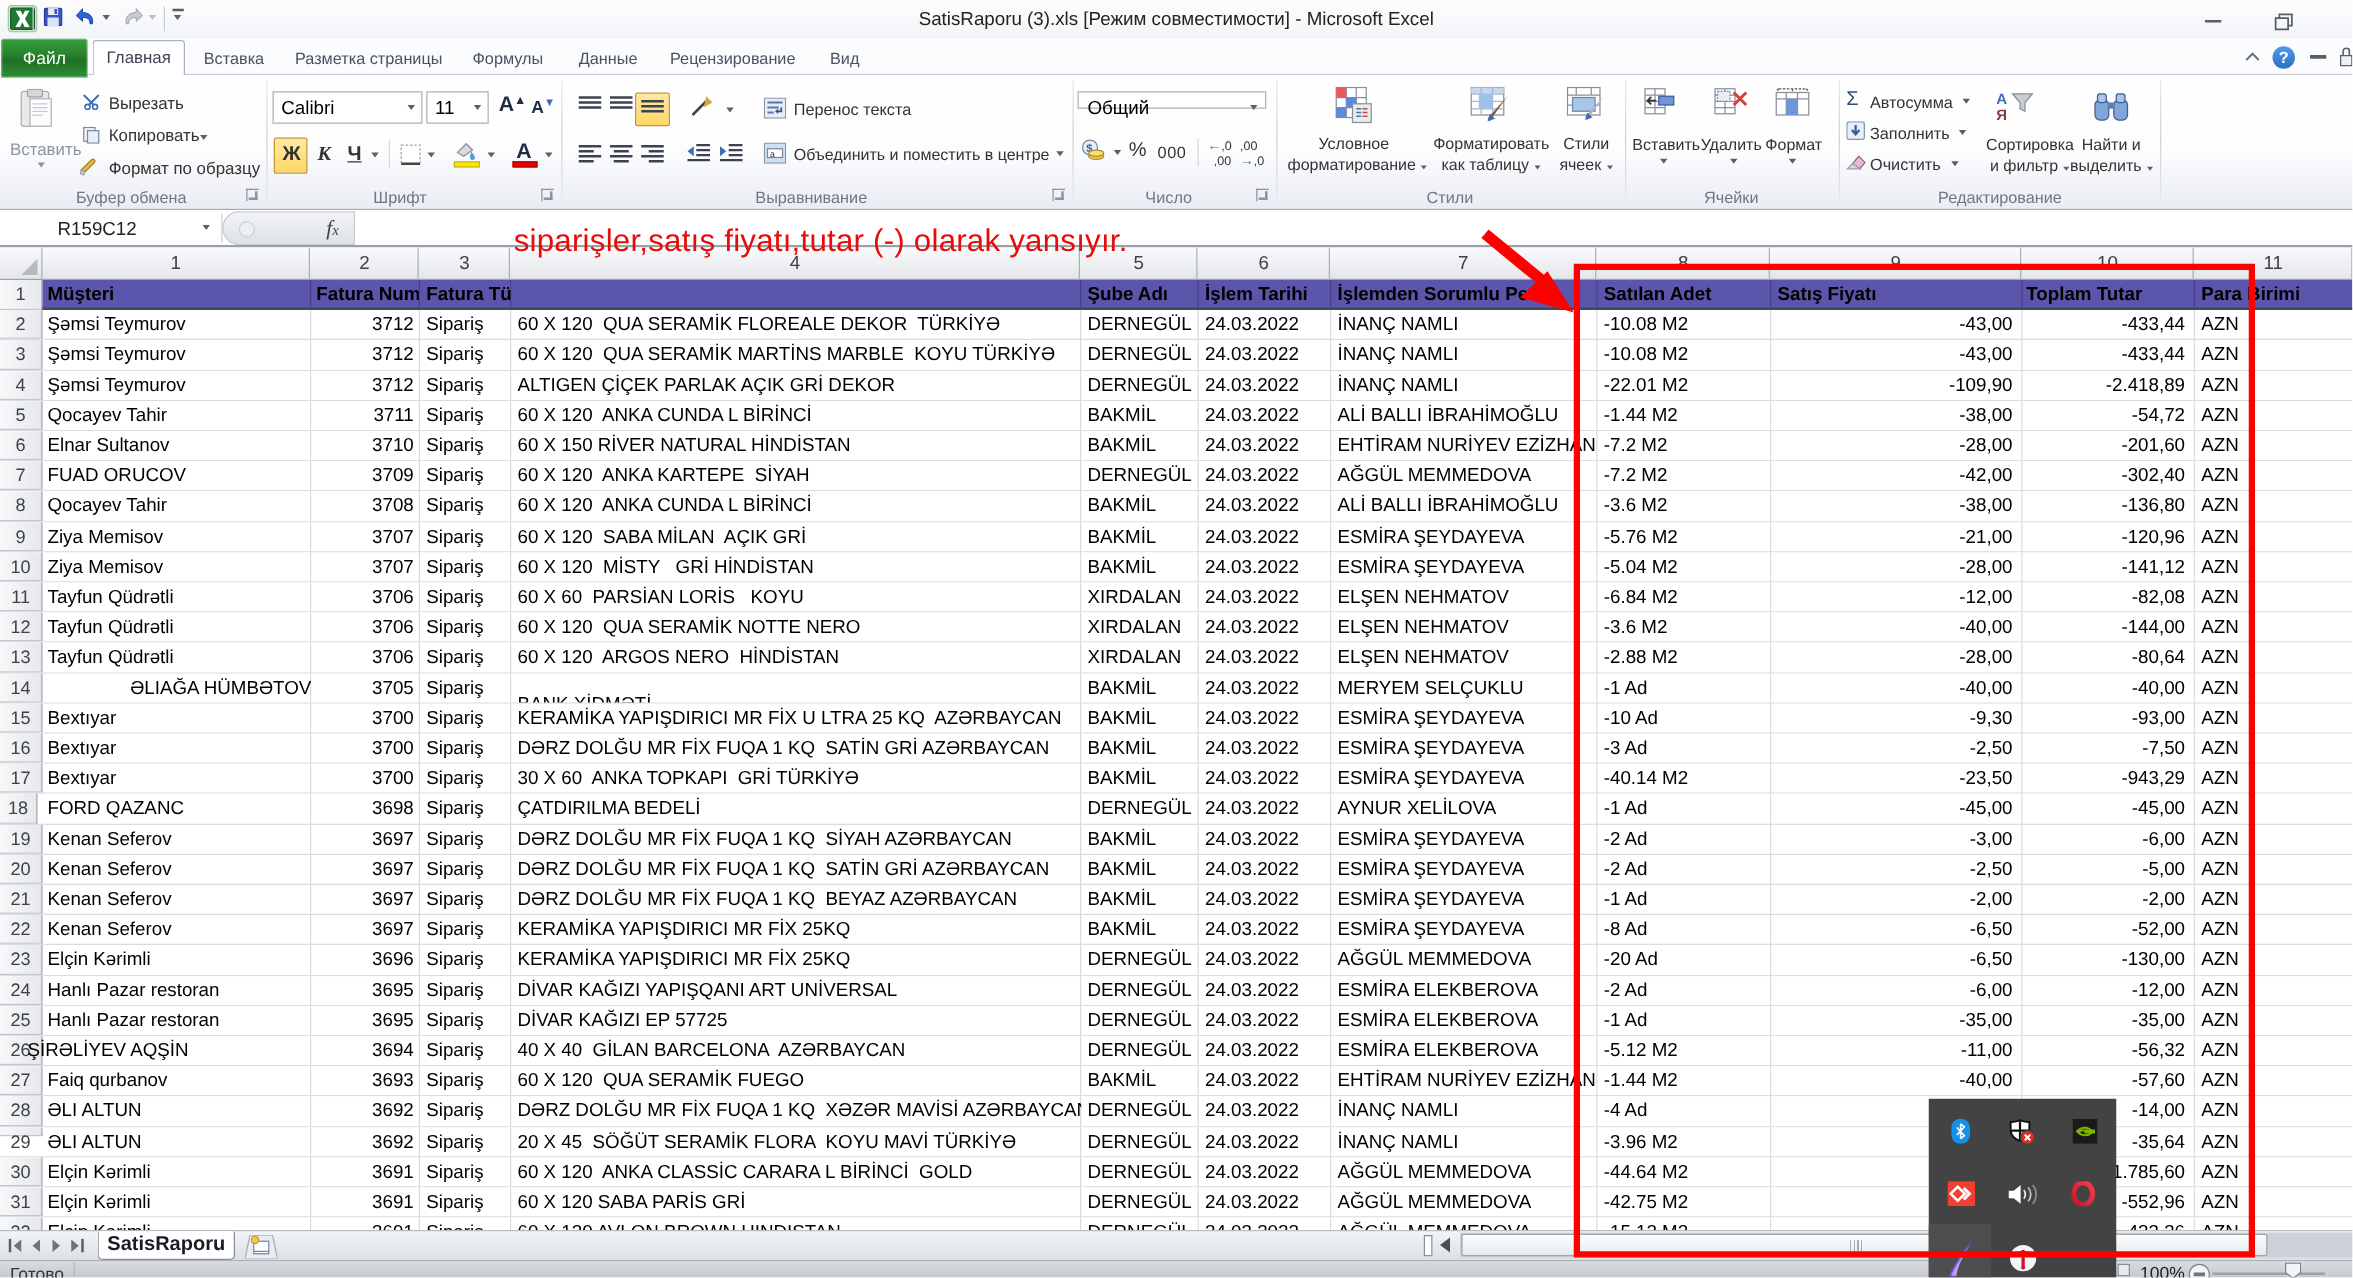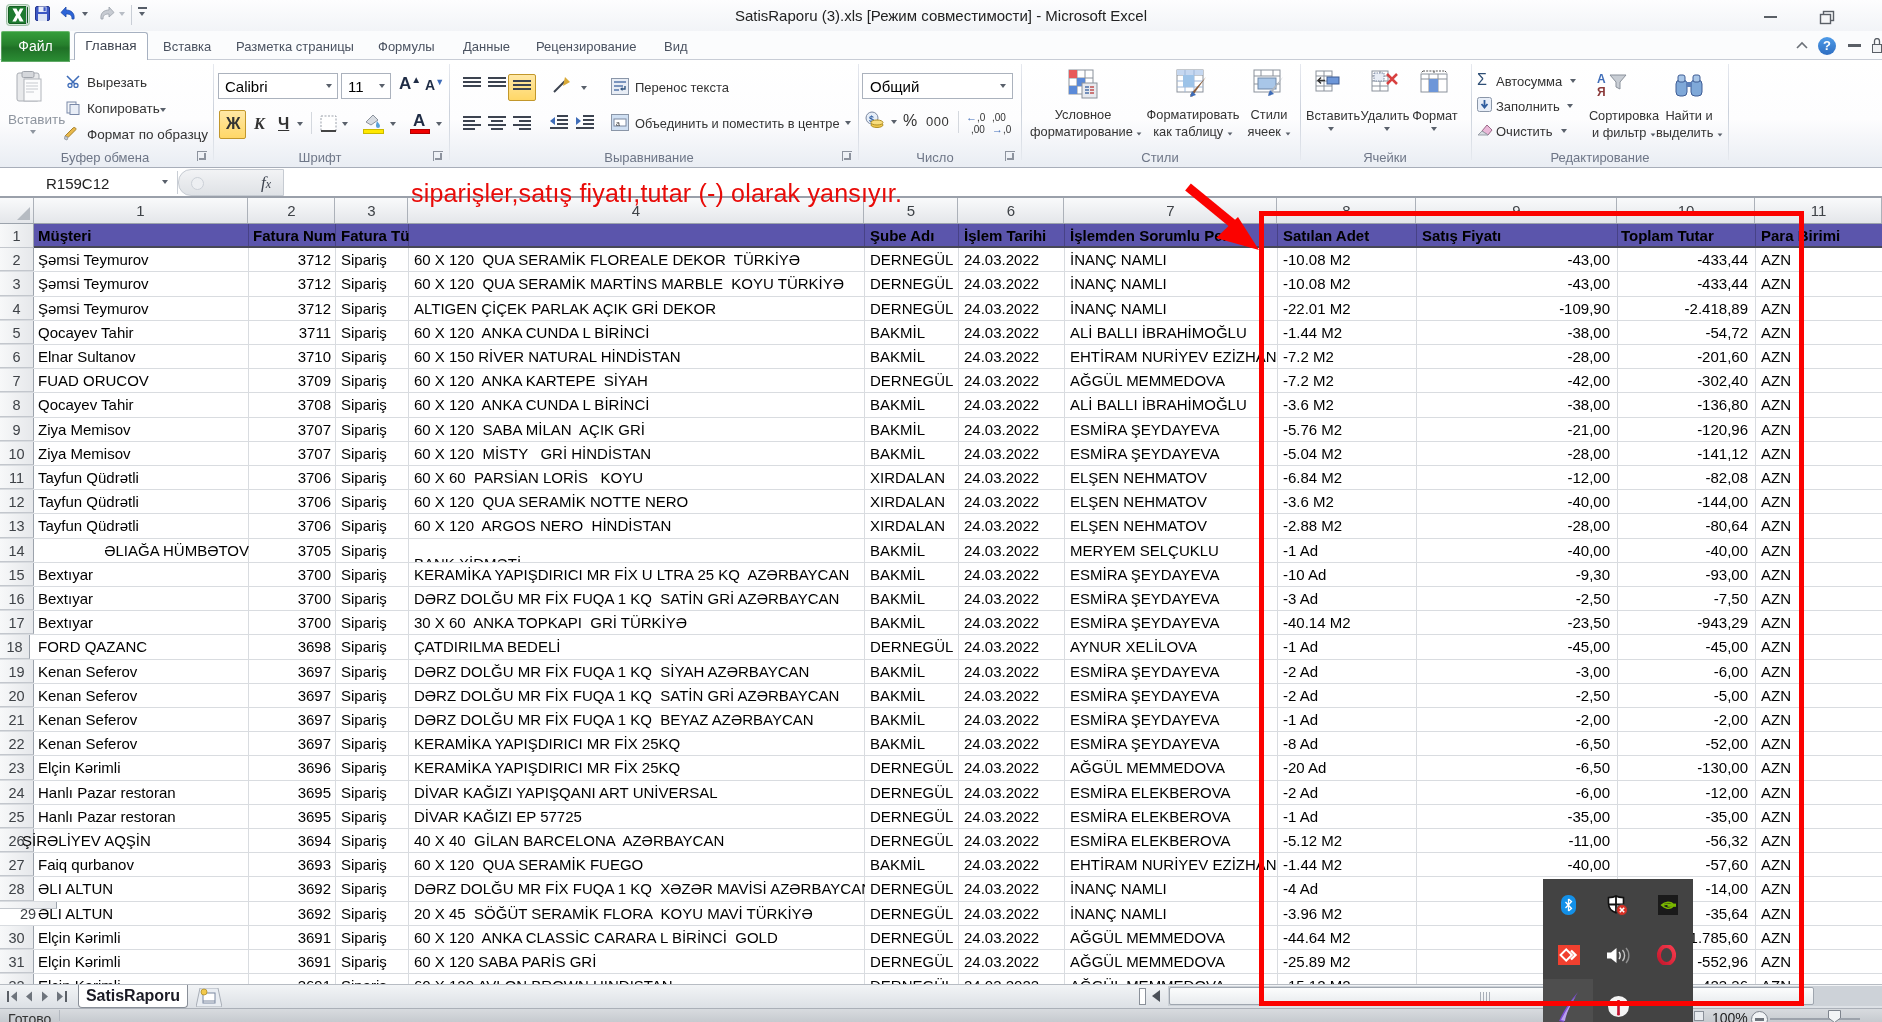--- a/index.html
+++ b/index.html
@@ -255,21 +255,21 @@
       <svg class="tico" style="left:611px;top:54px;" width="18" height="17" viewBox="0 0 18 17">
  <rect x="0.5" y="0.5" width="17" height="16" fill="#CFDFF2" stroke="#8A96A8"></rect>
  <rect x="3" y="5" width="12" height="7" fill="#fff" stroke="#7B88A0"></rect>
  <text x="5" y="11.5" font-size="7" fill="#333">a</text>
 </svg>
 <div class="rbtxt" style="left:635px;top:56px;font-size:12.8px;">Объединить и поместить в центре</div>
 <span class="dda" style="left:845px;top:61px;position:absolute;"></span>
       <div class="glabel" style="left:594px;width:110px;">Выравнивание</div>
       <div class="dlg" style="left:842px;"></div>
 
-<div class="combo" style="left:862px;top:13px;width:151px;height:26px;">
+<div class="combo" style="left:862px;top:13px;width:151px;height:14px;">
   <span style="position:absolute;left:7px;top:4px;font-size:15px;">Общий</span>
   <span class="dda" style="position:absolute;right:6px;top:10px;"></span>
 </div>
 <svg class="tico" style="left:864px;top:51px;" width="22" height="20" viewBox="0 0 22 20">
  <circle cx="8" cy="7" r="6" fill="#E6EEF8" stroke="#7B88A0"></circle>
  <text x="5" y="10.5" font-size="9" fill="#2E5C9E" font-weight="bold">$</text>
  <ellipse cx="13" cy="14" rx="6" ry="2.5" fill="#F2C94C" stroke="#B08F28"></ellipse>
  <ellipse cx="13" cy="11.5" rx="6" ry="2.5" fill="#F8DD7E" stroke="#B08F28"></ellipse>
 </svg>
 <span class="dda" style="left:891px;top:60px;position:absolute;"></span>
@@ -1078,21 +1078,21 @@
         <i class="vl" style="left:248px"></i>
         <i class="vl" style="left:335px"></i>
         <i class="vl" style="left:408px"></i>
         <i class="vl" style="left:864px"></i>
         <i class="vl" style="left:958px"></i>
         <i class="vl" style="left:1064px"></i>
         <i class="vl" style="left:1277px"></i>
         <i class="vl" style="left:1416px"></i>
         <i class="vl" style="left:1617px"></i>
         <i class="vl" style="left:1755px"></i>
-        <div class="rh" style="position:absolute;left:0;width:57px;top:0;bottom:16px;">29</div>
+        <div class="rh" style="position:absolute;left:0;width:34px;top:0;bottom:16px;">29</div>
         <div style="position:absolute;left:36px;width:213px;top:0;bottom:0;overflow:hidden;text-align:left;padding-left:2px; white-space:pre;">ƏLI ALTUN</div>
         <div style="position:absolute;left:249px;width:86px;top:0;bottom:0;overflow:hidden;text-align:right;padding-right:4px; white-space:pre;">3692</div>
         <div style="position:absolute;left:336px;width:73px;top:0;bottom:0;overflow:hidden;text-align:left;padding-left:5px; white-space:pre;">Sipariş</div>
         <div style="position:absolute;left:409px;width:456px;top:0;bottom:0;overflow:hidden;text-align:left;padding-left:5px; white-space:pre;">20 X 45  SÖĞÜT SERAMİK FLORA  KOYU MAVİ TÜRKİYƏ</div>
         <div style="position:absolute;left:865px;width:94px;top:0;bottom:0;overflow:hidden;text-align:left;padding-left:5px; white-space:pre;">DERNEGÜL</div>
         <div style="position:absolute;left:959px;width:106px;top:0;bottom:0;overflow:hidden;text-align:left;padding-left:5px; white-space:pre;">24.03.2022</div>
         <div style="position:absolute;left:1065px;width:213px;top:0;bottom:0;overflow:hidden;text-align:left;padding-left:5px; white-space:pre;">İNANÇ NAMLI</div>
         <div style="position:absolute;left:1278px;width:139px;top:0;bottom:0;overflow:hidden;text-align:left;padding-left:5px; white-space:pre;">-3.96 M2</div>
         <div style="position:absolute;left:1417px;width:200px;top:0;bottom:0;overflow:hidden;text-align:right;padding-right:7px; white-space:pre;">-9,00</div>
         <div style="position:absolute;left:1618px;width:137px;top:0;bottom:0;overflow:hidden;text-align:right;padding-right:7px; white-space:pre;">-35,64</div>
@@ -1134,21 +1134,21 @@
         <i class="vl" style="left:1617px"></i>
         <i class="vl" style="left:1755px"></i>
         <div class="rh" style="position:absolute;left:0;width:34px;top:0;bottom:0;">31</div>
         <div style="position:absolute;left:36px;width:213px;top:0;bottom:0;overflow:hidden;text-align:left;padding-left:2px; white-space:pre;">Elçin Kərimli</div>
         <div style="position:absolute;left:249px;width:86px;top:0;bottom:0;overflow:hidden;text-align:right;padding-right:4px; white-space:pre;">3691</div>
         <div style="position:absolute;left:336px;width:73px;top:0;bottom:0;overflow:hidden;text-align:left;padding-left:5px; white-space:pre;">Sipariş</div>
         <div style="position:absolute;left:409px;width:456px;top:0;bottom:0;overflow:hidden;text-align:left;padding-left:5px; white-space:pre;">60 X 120 SABA PARİS GRİ</div>
         <div style="position:absolute;left:865px;width:94px;top:0;bottom:0;overflow:hidden;text-align:left;padding-left:5px; white-space:pre;">DERNEGÜL</div>
         <div style="position:absolute;left:959px;width:106px;top:0;bottom:0;overflow:hidden;text-align:left;padding-left:5px; white-space:pre;">24.03.2022</div>
         <div style="position:absolute;left:1065px;width:213px;top:0;bottom:0;overflow:hidden;text-align:left;padding-left:5px; white-space:pre;">AĞGÜL MEMMEDOVA</div>
-        <div style="position:absolute;left:1278px;width:139px;top:0;bottom:0;overflow:hidden;text-align:left;padding-left:5px; white-space:pre;">-25.89 M2</div>
+        <div style="position:absolute;left:1278px;width:139px;top:0;bottom:0;overflow:hidden;text-align:left;padding-left:5px; white-space:pre;">-42.75 M2</div>
         <div style="position:absolute;left:1417px;width:200px;top:0;bottom:0;overflow:hidden;text-align:right;padding-right:7px; white-space:pre;">-24,00</div>
         <div style="position:absolute;left:1618px;width:137px;top:0;bottom:0;overflow:hidden;text-align:right;padding-right:7px; white-space:pre;">-552,96</div>
         <div style="position:absolute;left:1756px;width:127px;top:0;bottom:0;overflow:hidden;text-align:left;padding-left:5px; white-space:pre;">AZN</div>
       </div>
 <div class="row" style="top:776.2px;height:24.2px;">
         <i class="vl" style="left:248px"></i>
         <i class="vl" style="left:335px"></i>
         <i class="vl" style="left:408px"></i>
         <i class="vl" style="left:864px"></i>
         <i class="vl" style="left:958px"></i>

